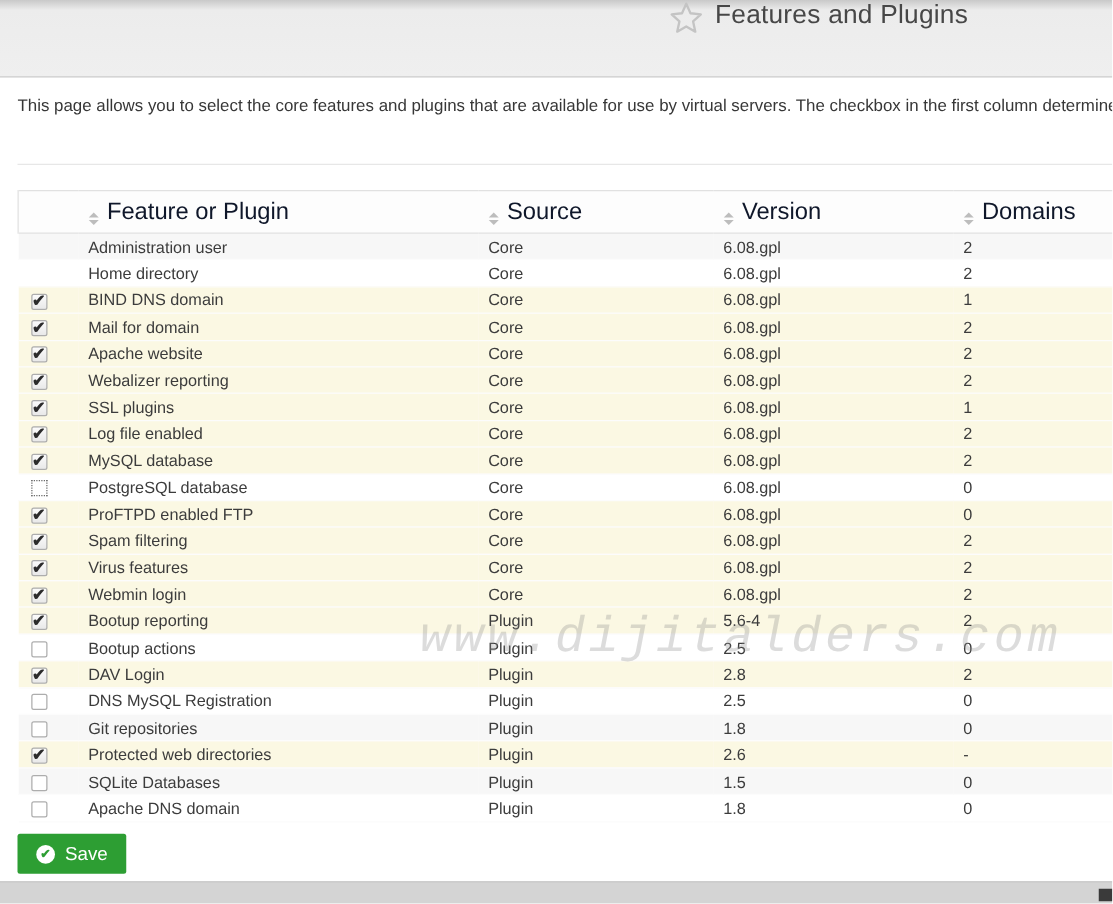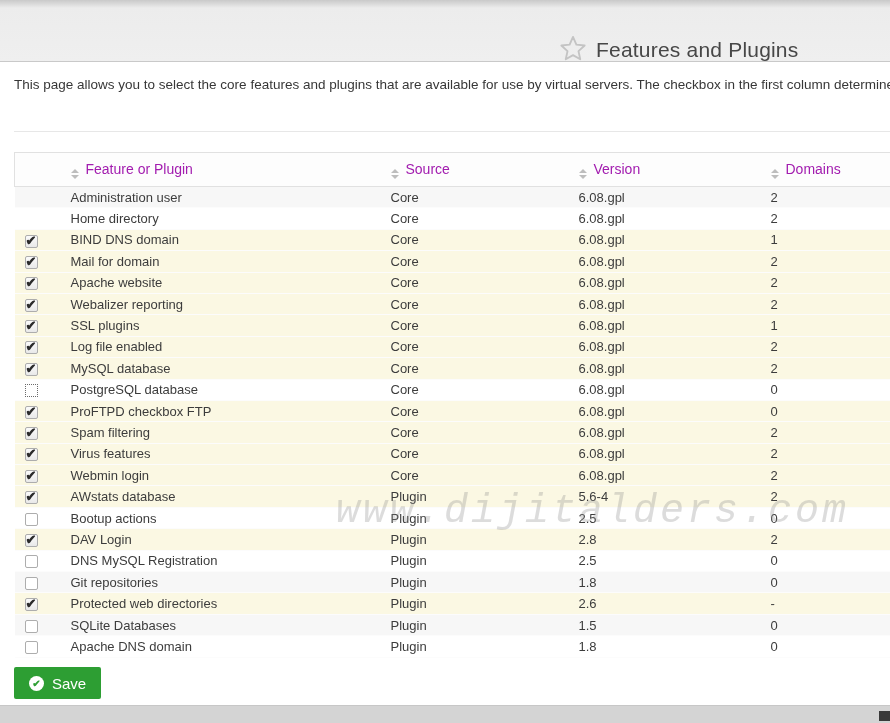--- a/index.html
+++ b/index.html
@@ -7,43 +7,43 @@
   body { font-family:"Liberation Sans", sans-serif; background:#ffffff; }
   .screen { position:relative; width:890px; height:723px; background:#ffffff; overflow:hidden; }
 
   
   .topbar {
     position:absolute; left:0; top:0; width:890px; height:62px;
     background:linear-gradient(to bottom, #c9c9c9 0px, #ececec 8px, #efefef 100%);
     border-bottom:1px solid #c9c9c9;
   }
   .page-title {
-    position:absolute; left:559px; top:0; height:62px;
-    display:flex; align-items:flex-end; gap:9px;
+    position:absolute; left:535px; top:0; height:62px;
+    display:flex; align-items:flex-start; gap:9px;
   }
   .page-title h1 { font-size:21px; font-weight:normal; color:#474747; letter-spacing:0.2px; }
   .star-icon { width:28px; height:28px; display:block; }
 
   
   .description {
     position:absolute; left:14px; top:76px; width:876px;
     font-size:13.5px; color:#373737; line-height:18px;
   }
   .description .line { white-space:nowrap; overflow:hidden; }
 
   .divider { position:absolute; left:14px; top:131px; width:876px; height:1px; background:#e7e7e7; }
 
   
   .table-wrap { position:absolute; left:14px; top:152px; width:1100px; }
   table { border-collapse:collapse; table-layout:fixed; width:1100px; }
   col.c-check { width:48px; } col.c-feature { width:320px; }
   col.c-source { width:188px; } col.c-version { width:192px; } col.c-domains { width:352px; }
 
   thead tr { height:34px; background:#fdfdfd; border-top:1px solid #e1e1e1; border-bottom:1px solid #e1e1e1; }
-  th { text-align:left; font-weight:normal; font-size:14px; color:#a21caf; padding:0 8px; }
+  th { text-align:left; font-weight:normal; font-size:19px; color:#0f172a; padding:0 8px; }
   th:first-child { border-left:1px solid #e1e1e1; }
   .sort-icon { display:inline-flex; flex-direction:column; gap:2px; margin-right:7px; vertical-align:1px; }
   .sort-icon i { display:block; width:0; height:0; border-left:4px solid transparent; border-right:4px solid transparent; }
   .sort-icon .up { border-bottom:4px solid #bdbdbd; }
   .sort-icon .down { border-top:4px solid #bdbdbd; }
 
   tbody tr { height:21.4px; border-bottom:1px solid #fcfcfc; }
   tbody td { font-size:13px; color:#3c3c3c; padding:0 8px; vertical-align:middle; }
   tbody td.cell-check { padding-left:10px; }
   tr.row-plain  { background:#ffffff; }
@@ -212,21 +212,21 @@
     </tr>
           <tr class="row-plain">
       <td class="cell-check"><span class="cb focus"></span></td>
       <td>PostgreSQL database</td>
       <td>Core</td>
       <td>6.08.gpl</td>
       <td>0</td>
     </tr>
           <tr class="row-hl">
       <td class="cell-check"><span class="cb checked"></span></td>
-      <td>ProFTPD checkbox FTP</td>
+      <td>ProFTPD enabled FTP</td>
       <td>Core</td>
       <td>6.08.gpl</td>
       <td>0</td>
     </tr>
           <tr class="row-hl">
       <td class="cell-check"><span class="cb checked"></span></td>
       <td>Spam filtering</td>
       <td>Core</td>
       <td>6.08.gpl</td>
       <td>2</td>
@@ -240,21 +240,21 @@
     </tr>
           <tr class="row-hl">
       <td class="cell-check"><span class="cb checked"></span></td>
       <td>Webmin login</td>
       <td>Core</td>
       <td>6.08.gpl</td>
       <td>2</td>
     </tr>
           <tr class="row-hl">
       <td class="cell-check"><span class="cb checked"></span></td>
-      <td>AWstats database</td>
+      <td>Bootup reporting</td>
       <td>Plugin</td>
       <td>5.6-4</td>
       <td>2</td>
     </tr>
           <tr class="row-plain">
       <td class="cell-check"><span class="cb"></span></td>
       <td>Bootup actions</td>
       <td>Plugin</td>
       <td>2.5</td>
       <td>0</td>

